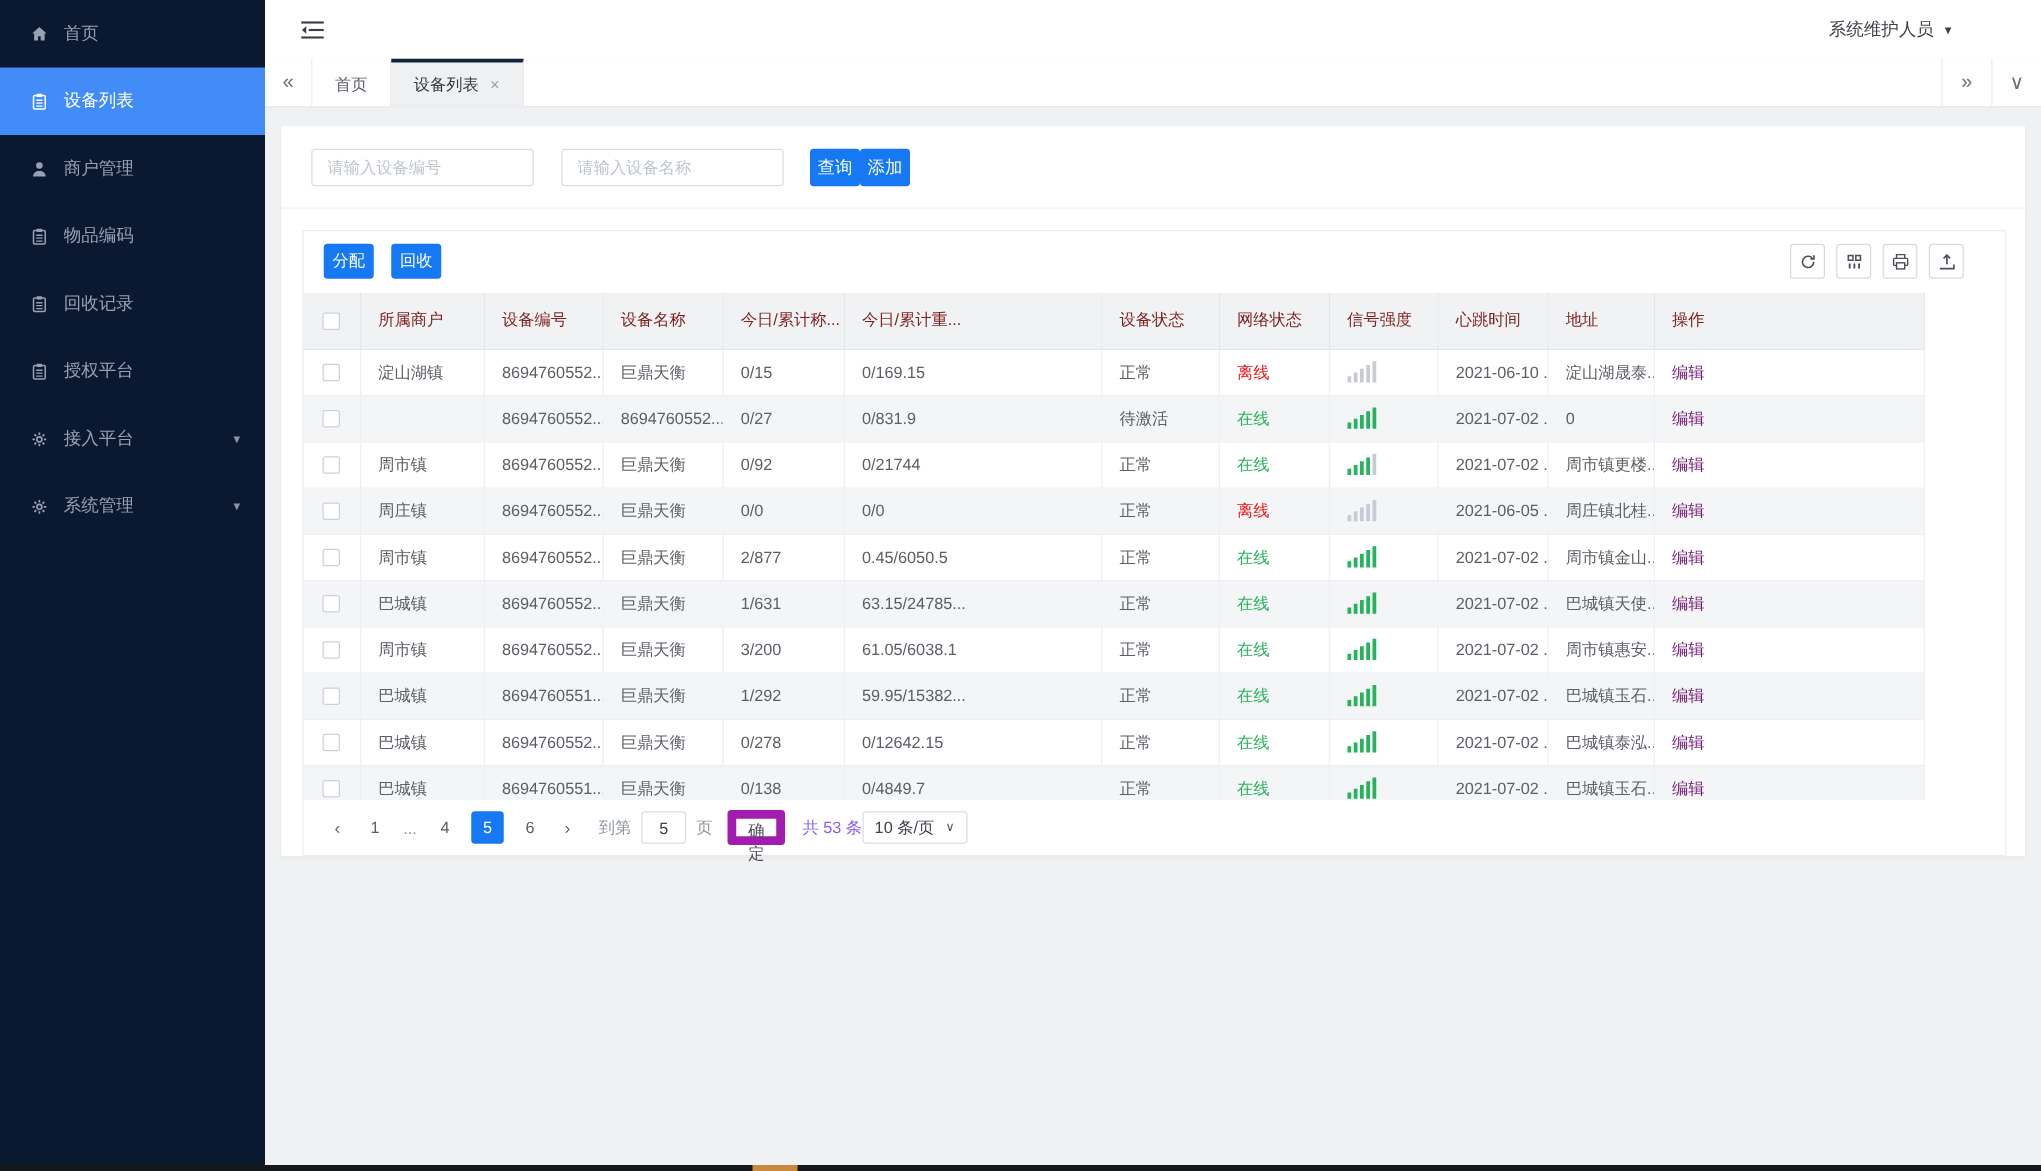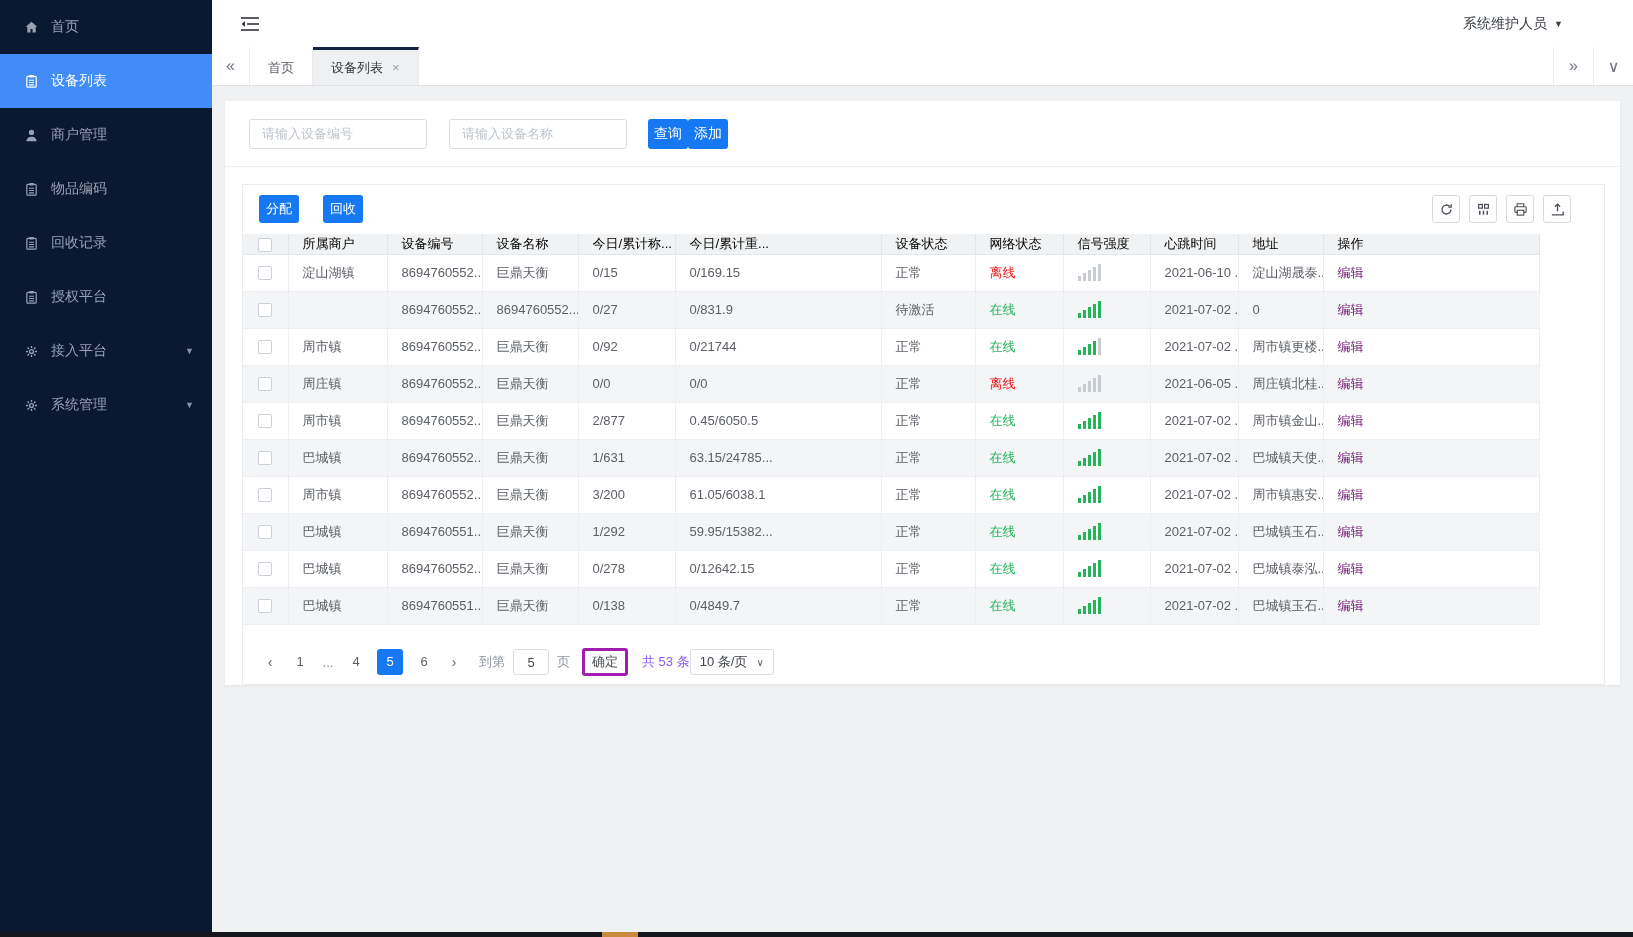--- a/index.html
+++ b/index.html
@@ -37,47 +37,47 @@
   .card { background:#fff; margin:14px 13px 0; height:584px; box-shadow:0 1px 3px rgba(0,0,0,0.05); }
   .search-row { height:66px; display:flex; align-items:center; padding-left:24px; border-bottom:1px solid #f0f0f0; }
   .search-input { width:178px; height:30px; border:1px solid #d9dde3; border-radius:3px; padding:0 12px; font-size:13px; color:#333; outline:none; }
   .search-input::placeholder { color:#bfc5cd; }
   .search-input + .search-input { margin-left:22px; }
   .btn-primary { height:30px; width:40px; border:none; border-radius:3px; background:#1678f2; color:#fff; font-size:14px; cursor:pointer; font-family:Liberation Sans, sans-serif; padding:0; }
   .btn-query { margin-left:21px; }
   .btn-add { }
   .panel { margin:17px 15px 0 17px; border:1px solid #ececec; height:501px; position:relative; }
   .panel-toolbar { height:49px; padding:10px 0 0 16px; display:flex; }
-  .btn-sm { height:28px; width:40px; border:none; border-radius:3px; background:#1678f2; color:#fff; font-size:13px; cursor:pointer; font-family:inherit; margin-right:24px; padding:0; }
+  .btn-sm { height:28px; width:40px; border:none; border-radius:3px; background:#1678f2; color:#fff; font-size:13px; cursor:pointer; font-family:inherit; margin-right:14px; padding:0; }
   .icon-btns { position:absolute; right:33px; top:10px; display:flex; gap:9px; }
   .icon-btn { width:28px; height:28px; border:1px solid #d9d9d9; border-radius:3px; background:#fff; display:flex; align-items:center; justify-content:center; color:#4c4f58; cursor:pointer; padding:0; }
   .icon-btn svg { width:15px; height:15px; }
   
   table { border-collapse:collapse; table-layout:fixed; width:1296px; font-size:13px; color:#5c6066; }
-  th { background:#f1f2f3; height:20px; text-align:left; padding:0 6px 0 14px; font-weight:normal; color:#000000; border-right:1px solid #e3e6ea; border-bottom:1px solid #e3e6ea; white-space:nowrap; overflow:hidden; }
+  th { background:#f1f2f3; height:45px; text-align:left; padding:0 6px 0 14px; font-weight:normal; color:#7f1d1d; border-right:1px solid #e3e6ea; border-bottom:1px solid #e3e6ea; white-space:nowrap; overflow:hidden; }
   td { height:37px; padding:0 6px 0 14px; border-right:1px solid #edeff2; border-bottom:1px solid #edeff2; white-space:nowrap; overflow:hidden; background:#fff; }
   tr.stripe td { background:#f4f5f6; }
   th.col-check, td.col-check { text-align:center; padding:0; }
   .checkbox { display:inline-block; width:14px; height:14px; border:1px solid #ccd1d9; border-radius:2px; background:#fff; vertical-align:middle; cursor:pointer; }
   .net-on { color:#26b35c; }
   .net-off { color:#f01414; }
   .sig { display:inline-flex; align-items:flex-end; gap:2px; height:17px; vertical-align:middle; }
   .sig i { width:3px; background:#c7ccd4; display:inline-block; }
   .sig i.on { background:#26b35c; }
   .edit-link { color:#701a75; cursor:pointer; }
   
   .pagination { position:absolute; left:0; right:0; bottom:0; height:44px; display:flex; align-items:center; padding-left:14px; font-size:13px; color:#5c6066; background:#fff; }
   .pg-btn { width:26px; text-align:center; color:#666; font-size:14px; cursor:pointer; }
   .pg-num { min-width:26px; height:26px; line-height:26px; text-align:center; margin:0 4px; border-radius:3px; color:#5c6066; cursor:pointer; }
   .pg-num.active { background:#1678f2; color:#fff; }
   .pg-ellipsis { margin:0 2px; color:#8a909a; min-width:18px; text-align:center; }
   .goto-label { color:#9096a0; margin:0 8px 0 12px; }
   .goto-input { width:36px; height:26px; border:1px solid #d9dde3; border-radius:3px; text-align:center; font-size:13px; color:#444; outline:none; }
   .page-label { color:#9096a0; margin:0 12px 0 8px; }
-  .confirm-btn { height:28px; width:46px; border:3px solid #a21caf; border-radius:3px; background:#fff; font-size:13px; color:#4a4e55; margin-right:14px; cursor:pointer; font-family:inherit; }
+  .confirm-btn { height:28px; width:46px; border:7px solid #a21caf; border-radius:3px; background:#fff; font-size:13px; color:#4a4e55; margin-right:14px; cursor:pointer; font-family:inherit; }
   .total { color:#8b5cf6; }
   .select-box { height:26px; border:1px solid #d9dde3; border-radius:3px; display:flex; align-items:center; padding:0 9px; gap:9px; color:#40444b; cursor:pointer; background:#fff; }
   .select-caret { font-size:10px; color:#555; }
   
   .bottom-strip { position:absolute; bottom:0; left:0; width:100%; height:5px; background:#15171c; z-index:5; }
   .strip-orange { position:absolute; bottom:0; left:602px; width:36px; height:5px; background:#c98a3e; z-index:6; }
 </style>
 </head>
 <body>
 

